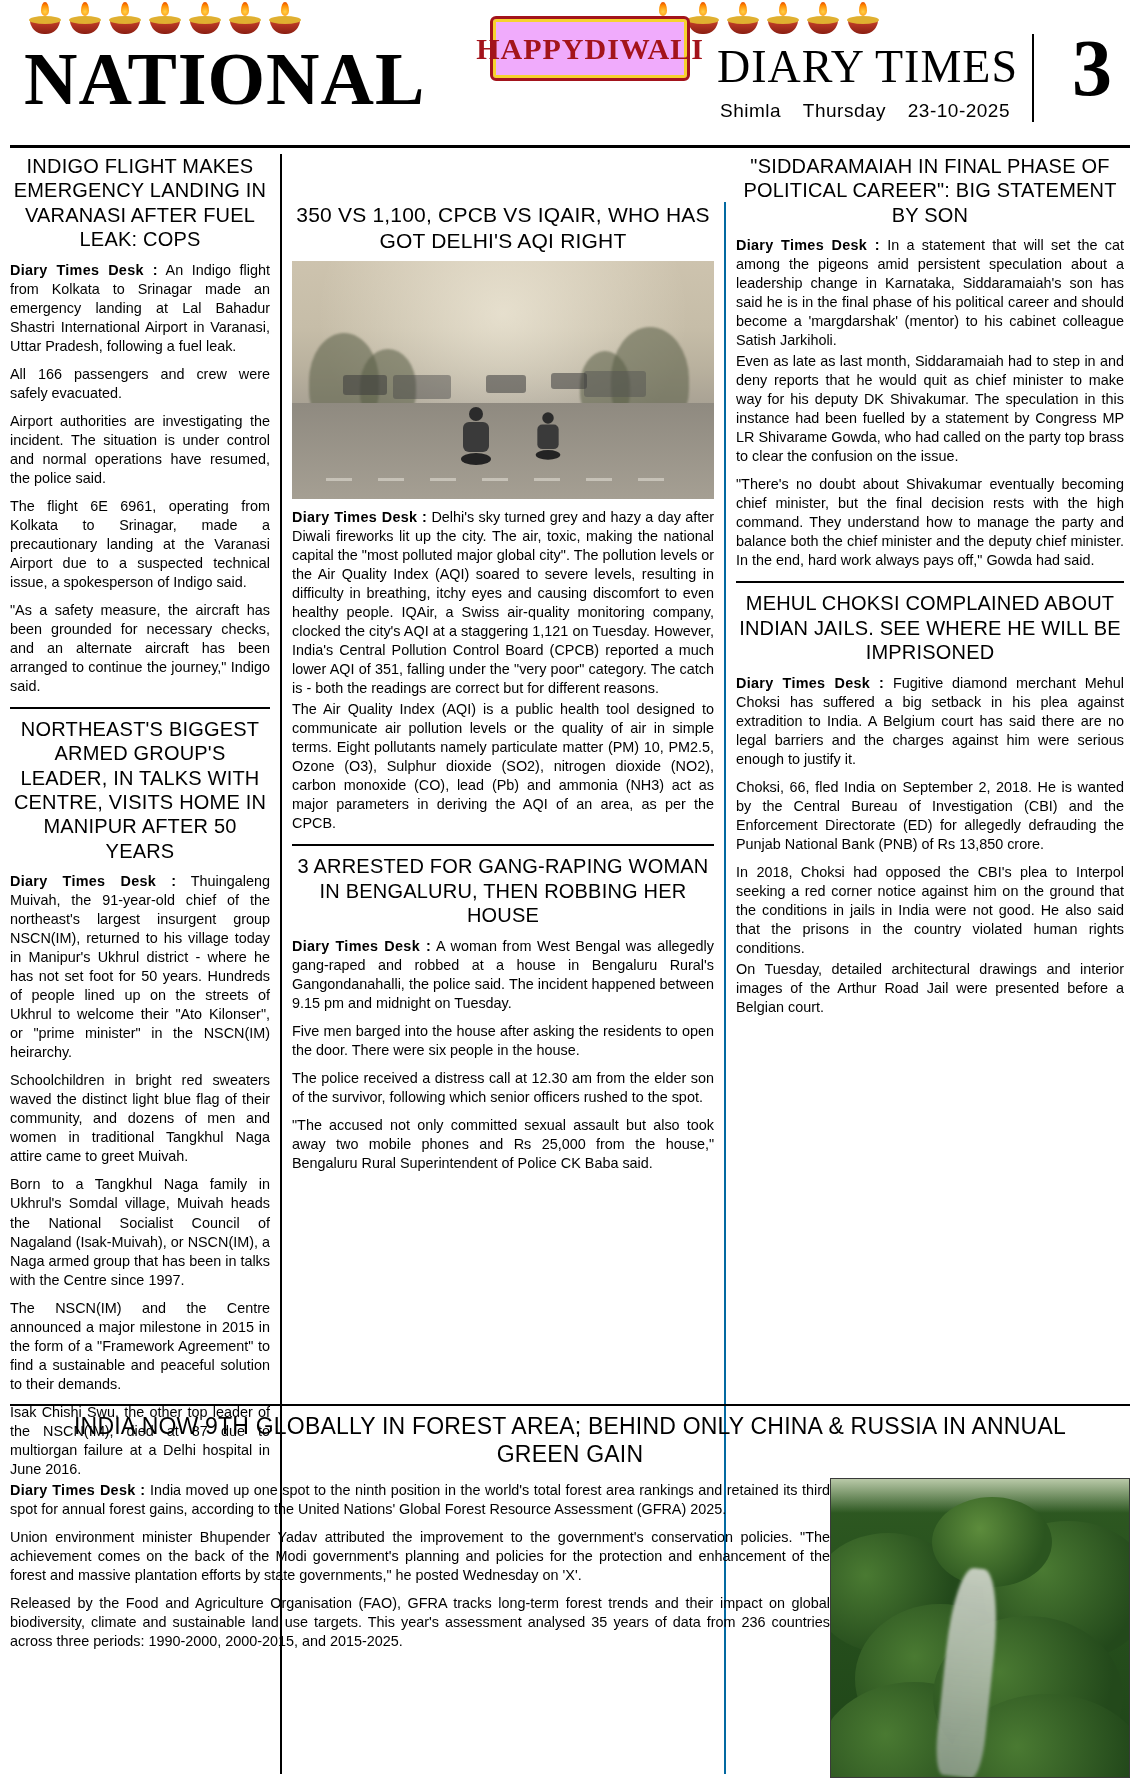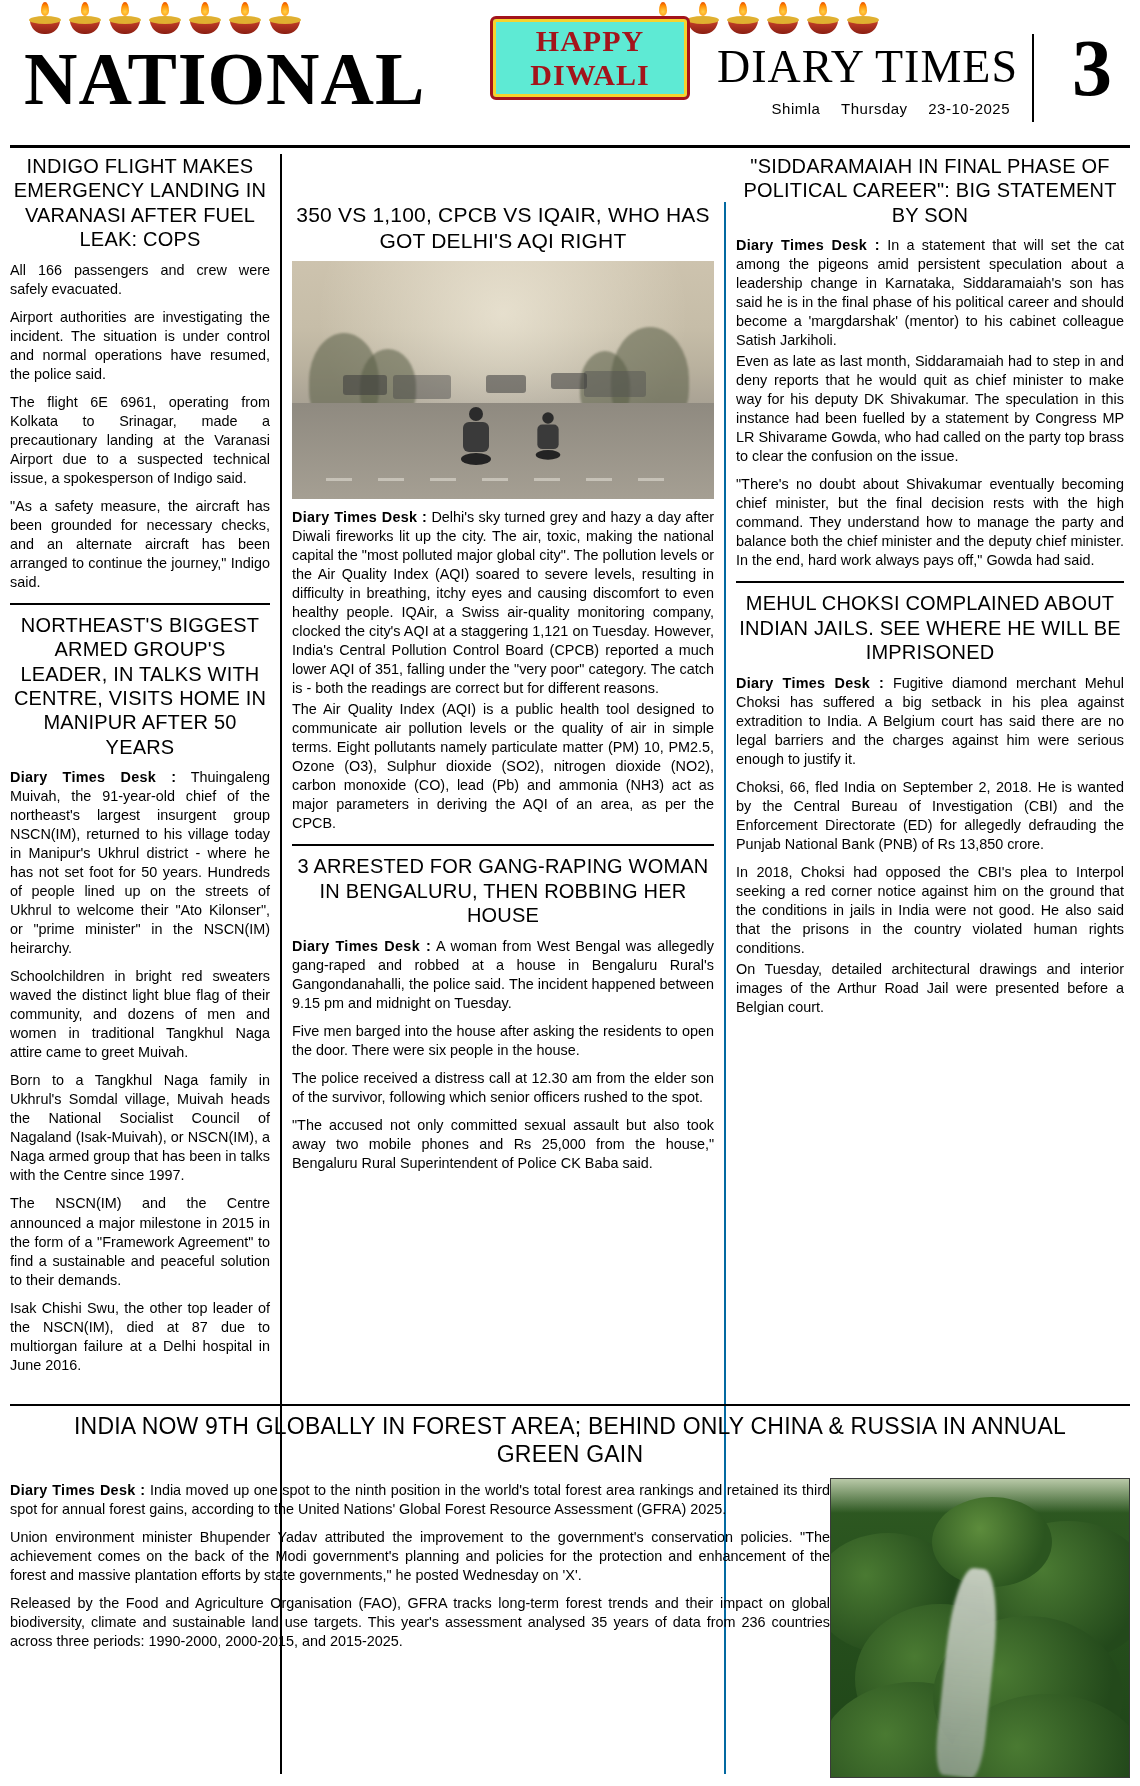--- a/index.html
+++ b/index.html
@@ -34,34 +34,34 @@
     content:""; position:absolute; top:-4px; left:-1px; width:32px; height:8px;
     background:#e0b030; border-radius:50%;
   }
 
   .national {
     position:absolute; left:14px; top:42px;
     font-family:"Liberation Serif", serif;
     font-size:74px; line-height:74px; letter-spacing:1px; font-weight:700;
   }
   .diwali-badge {
-    position:absolute; left:480px; top:16px; width:200px; height:84px;
-    background:#5eead4; border:3px solid #a3141b; border-radius:6px;
-    display:flex; flex-direction:column; align-items:center; justify-content:center;
+    position:absolute; left:480px; top:16px; width:200px; height:65px;
+    background:#f0abfc; border:3px solid #a3141b; border-radius:6px;
+    display:flex; flex-direction:row; align-items:center; justify-content:center;
     box-shadow:0 0 0 3px #f6d32d inset;
   }
   .diwali-badge .l1 { font-family:"Liberation Serif", serif; font-weight:700; font-size:30px; color:#a3141b; letter-spacing:1px;}
   .diwali-badge .l2 { font-family:"Liberation Serif", serif; font-weight:700; font-size:30px; color:#a3141b; letter-spacing:1px;}
   .paper-title {
     position:absolute; right:112px; top:40px; text-align:center;
     font-family:"Liberation Serif", serif; font-size:46px; letter-spacing:1px;
   }
   .paper-sub {
     position:absolute; right:112px; top:100px; text-align:right;
-    font-family:"Liberation Sans", sans-serif; font-size:15px; letter-spacing:0.5px;
+    font-family:"Liberation Sans", sans-serif; font-size:19px; letter-spacing:0.5px;
     white-space:nowrap;
   }
   .sub-inner span { margin:0 8px; }
   .page-num {
     position:absolute; right:18px; top:28px;
     font-family:"Liberation Serif", serif; font-size:80px; font-weight:700; line-height:80px;
   }
   .vrule { position:absolute; right:96px; top:34px; width:2px; height:88px; background:#000; }
 
   
@@ -224,20 +224,21 @@
     <div class="vrule"></div>
     <div class="page-num">3</div>
   </div>
 
   <div class="body-grid">
 
     <div class="col-left">
 
       <div>
         <div class="hl">INDIGO FLIGHT MAKES EMERGENCY LANDING IN VARANASI AFTER FUEL LEAK: COPS</div>
+        <p class="t"><span class="desk">Diary Times Desk :</span> <span>An Indigo flight from Kolkata to Srinagar made an emergency landing at Lal Bahadur Shastri International Airport in Varanasi, Uttar Pradesh, following a fuel leak.</span></p>
         <p class="t">All 166 passengers and crew were safely evacuated.</p>
         <p class="t">Airport authorities are investigating the incident. The situation is under control and normal operations have resumed, the police said.</p>
         <p class="t">The flight 6E 6961, operating from Kolkata to Srinagar, made a precautionary landing at the Varanasi Airport due to a suspected technical issue, a spokesperson of Indigo said.</p>
         <p class="t">"As a safety measure, the aircraft has been grounded for necessary checks, and an alternate aircraft has been arranged to continue the journey," Indigo said.</p>
       </div>
 
       <div class="rule"></div>
 
       <div>
         <div class="hl">NORTHEAST'S BIGGEST ARMED GROUP'S LEADER, IN TALKS WITH CENTRE, VISITS HOME IN MANIPUR AFTER 50 YEARS</div>

